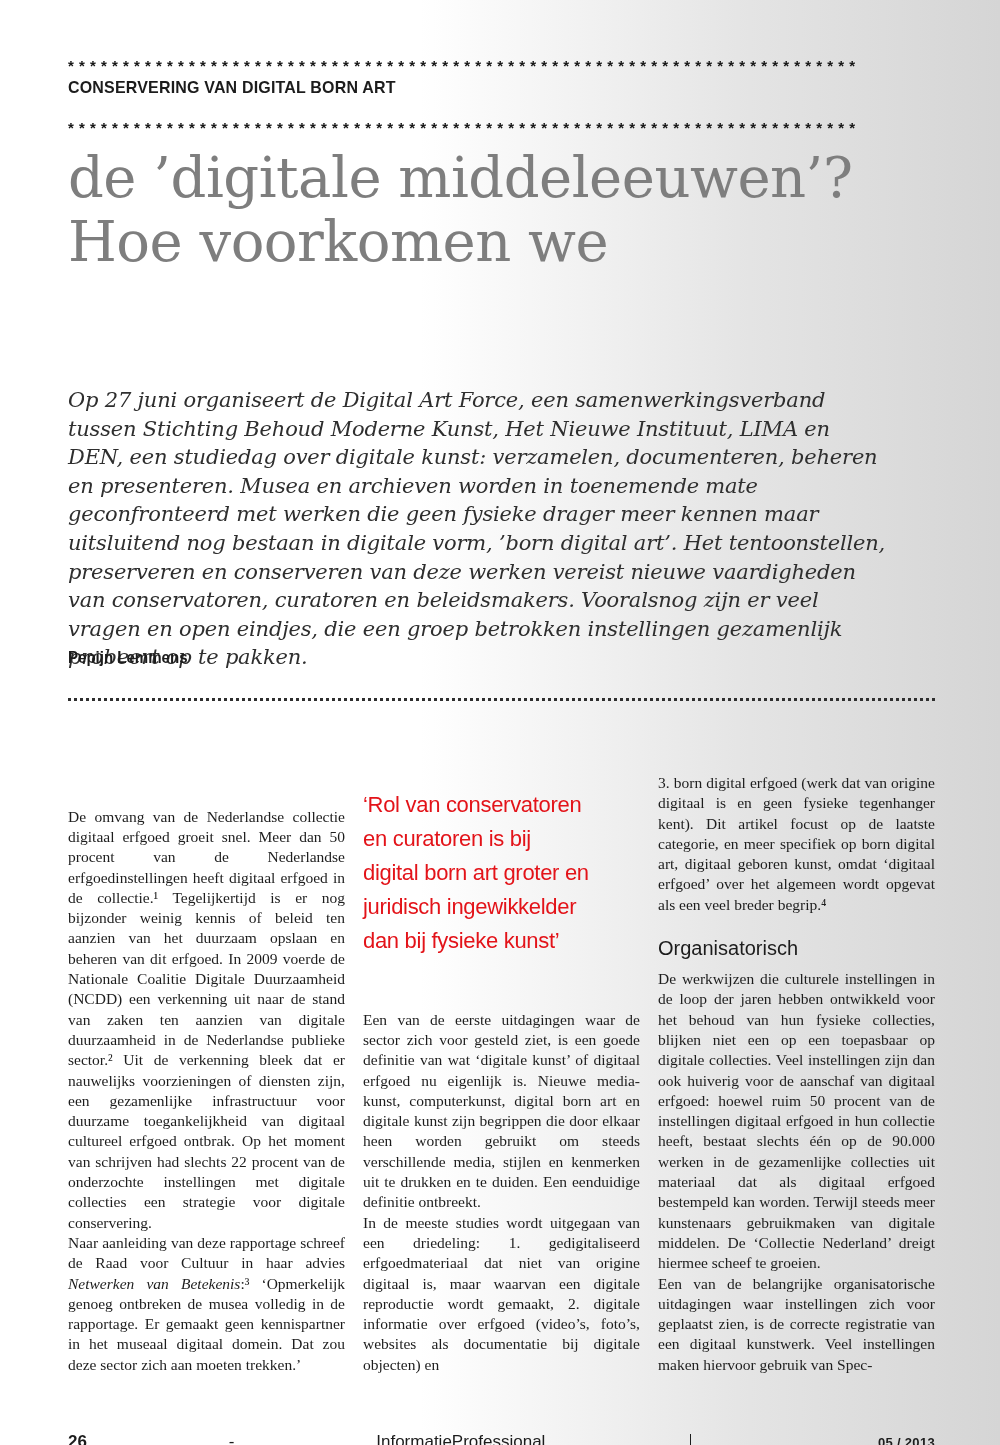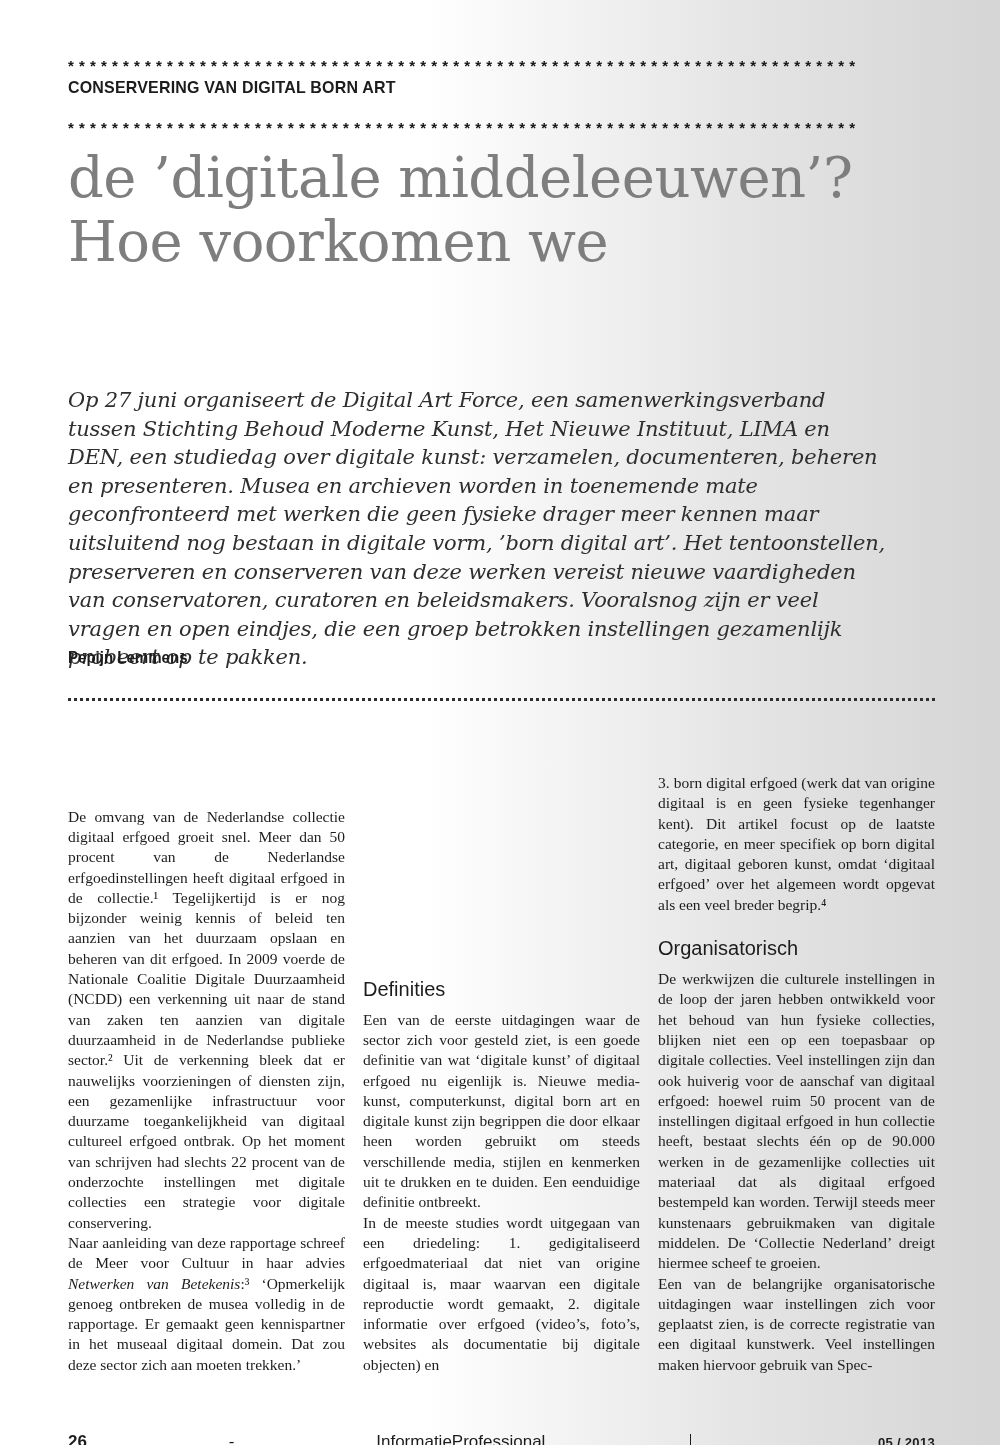--- a/index.html
+++ b/index.html
@@ -152,25 +152,29 @@
   <p class="abs intro" style="margin:0;">Op 27 juni organiseert de Digital Art Force, een samenwerkingsverband tussen Stichting Behoud Moderne Kunst, Het Nieuwe Instituut, LIMA en DEN, een studiedag over digitale kunst: verzamelen, documenteren, beheren en presenteren. Musea en archieven worden in toenemende mate geconfronteerd met werken die geen fysieke drager meer kennen maar uitsluitend nog bestaan in digitale vorm, ’born digital art’. Het tentoonstellen, preserveren en conserveren van deze werken vereist nieuwe vaardigheden van conservatoren, curatoren en beleidsmakers. Vooralsnog zijn er veel vragen en open eindjes, die een groep betrokken instellingen gezamenlijk probeert op te pakken.</p>
 
   <div class="abs author">Pepijn Lemmens</div>
 
   <div class="abs rule-dotted"></div>
 
   <div class="abs cols">
 
     <div class="col">
       <p class="body-text">De omvang van de Nederlandse collectie digitaal erfgoed groeit snel. Meer dan 50 procent van de Nederlandse erfgoedinstellingen heeft digitaal erfgoed in de collectie.¹ Tegelijkertijd is er nog bijzonder weinig kennis of beleid ten aanzien van het duurzaam opslaan en beheren van dit erfgoed. In 2009 voerde de Nationale Coalitie Digitale Duurzaamheid (NCDD) een verkenning uit naar de stand van zaken ten aanzien van digitale duurzaamheid in de Nederlandse publieke sector.² Uit de verkenning bleek dat er nauwelijks voorzieningen of diensten zijn, een gezamenlijke infrastructuur voor duurzame toegankelijkheid van digitaal cultureel erfgoed ontbrak. Op het moment van schrijven had slechts 22 procent van de onderzochte instellingen met digitale collecties een strategie voor digitale conservering.</p>
-      <p class="body-text"><span>Naar aanleiding van deze rapportage schreef de Meer voor Cultuur in haar advies </span><em>Netwerken van Betekenis</em><span>:³ ‘Opmerkelijk genoeg ontbreken de musea volledig in de rapportage. Er gemaakt geen kennispartner in het museaal digitaal domein. Dat zou deze sector zich aan moeten trekken.’</span></p>
+      <p class="body-text"><span>Naar aanleiding van deze rapportage schreef de Raad voor Cultuur in haar advies </span><em>Netwerken van Betekenis</em><span>:³ ‘Opmerkelijk genoeg ontbreken de musea volledig in de rapportage. Er gemaakt geen kennispartner in het museaal digitaal domein. Dat zou deze sector zich aan moeten trekken.’</span></p>
     </div>
 
     <div class="col">
-      <h2 class="section-heading">Definities</h2>
+      <div class="pull-quote">‘Rol van conservatoren
+en curatoren is bij
+digital born art groter en
+juridisch ingewikkelder
+dan bij fysieke kunst’</div>
       <p class="body-text">Een van de eerste uitdagingen waar de sector zich voor gesteld ziet, is een goede definitie van wat ‘digitale kunst’ of digitaal erfgoed nu eigenlijk is. Nieuwe media-kunst, computerkunst, digital born art en digitale kunst zijn begrippen die door elkaar heen worden gebruikt om steeds verschillende media, stijlen en kenmerken uit te drukken en te duiden. Een eenduidige definitie ontbreekt.</p>
       <p class="body-text">In de meeste studies wordt uitgegaan van een driedeling: 1. gedigitaliseerd erfgoedmateriaal dat niet van origine digitaal is, maar waarvan een digitale reproductie wordt gemaakt, 2. digitale informatie over erfgoed (video’s, foto’s, websites als documentatie bij digitale objecten) en</p>
     </div>
 
     <div class="col">
       <p class="body-text">3. born digital erfgoed (werk dat van origine digitaal is en geen fysieke tegenhanger kent). Dit artikel focust op de laatste categorie, en meer specifiek op born digital art, digitaal geboren kunst, omdat ‘digitaal erfgoed’ over het algemeen wordt opgevat als een veel breder begrip.⁴</p>
       <h2 class="section-heading heading-gap">Organisatorisch</h2>
       <p class="body-text">De werkwijzen die culturele instellingen in de loop der jaren hebben ontwikkeld voor het behoud van hun fysieke collecties, blijken niet een op een toepasbaar op digitale collecties. Veel instellingen zijn dan ook huiverig voor de aanschaf van digitaal erfgoed: hoewel ruim 50 procent van de instellingen digitaal erfgoed in hun collectie heeft, bestaat slechts één op de 90.000 werken in de gezamenlijke collecties uit materiaal dat als digitaal erfgoed bestempeld kan worden. Terwijl steeds meer kunstenaars gebruikmaken van digitale middelen. De ‘Collectie Nederland’ dreigt hiermee scheef te groeien.</p>
       <p class="body-text">Een van de belangrijke organisatorische uitdagingen waar instellingen zich voor geplaatst zien, is de correcte registratie van een digitaal kunstwerk. Veel instellingen maken hiervoor gebruik van Spec-</p>
     </div>

